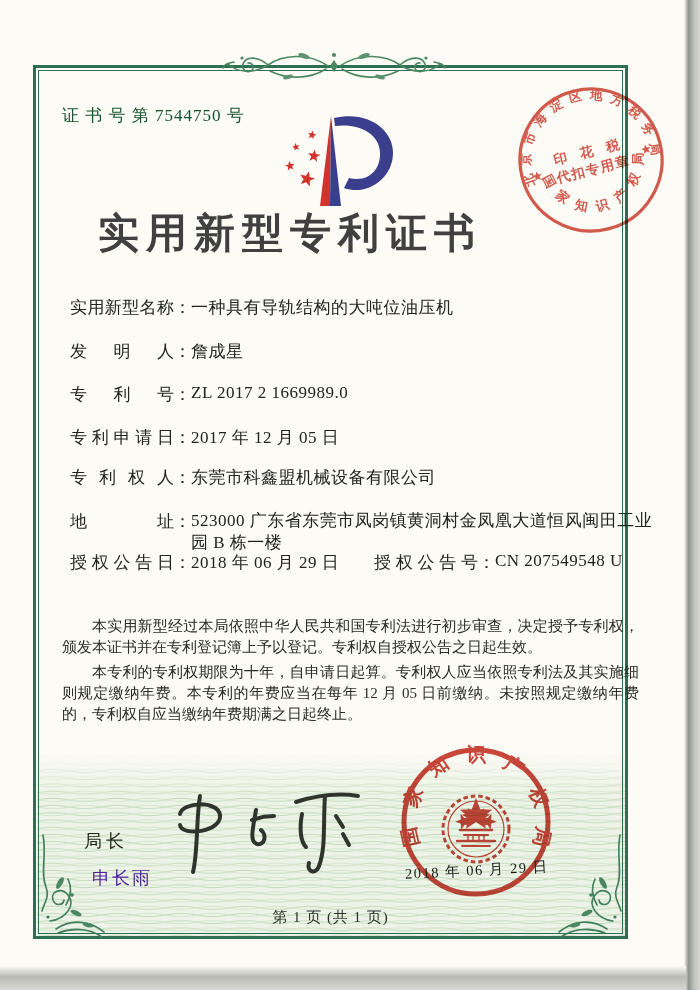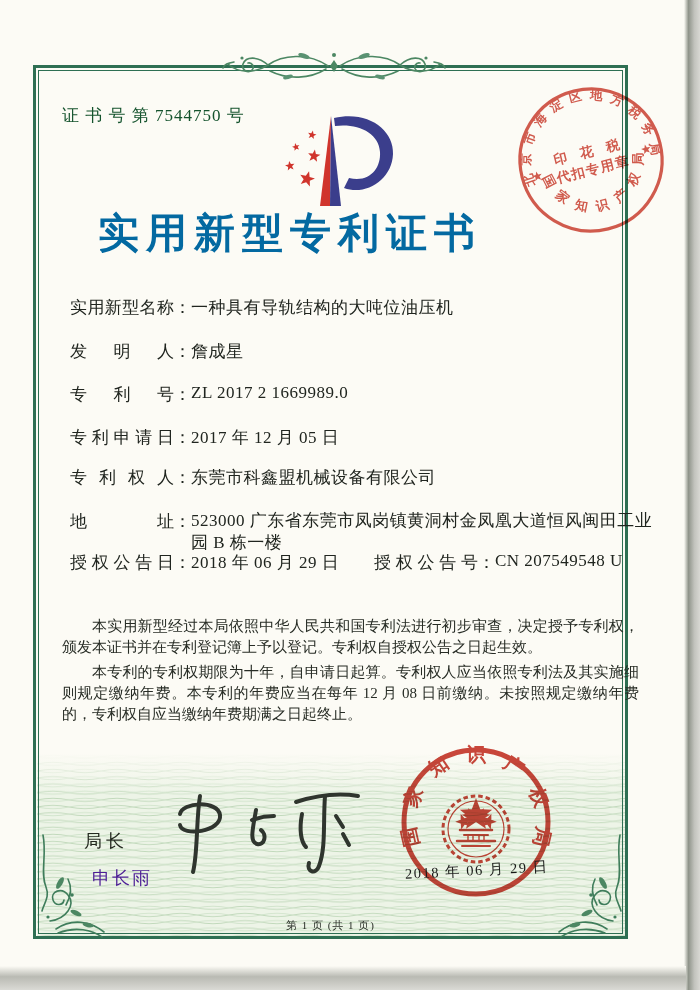--- a/index.html
+++ b/index.html
@@ -18,21 +18,21 @@
     border:3px solid #2e6f53;box-sizing:border-box;}
   .frame-inner{position:absolute;inset:2px;border:1px solid #2e6f53;}
 
   .guilloche{position:absolute;left:37px;top:753px;}
   .guilloche-fade{position:absolute;left:37px;top:753px;width:588px;height:42px;
     background:linear-gradient(180deg,#fcfbf5 0%,rgba(252,251,245,0) 100%);}
 
   .cert-no{position:absolute;left:62px;top:104px;font-size:17px;color:#14532d;letter-spacing:1px;}
   .logo{position:absolute;left:270px;top:106px;}
   .title{position:absolute;left:0;top:206px;width:580px;text-align:center;
-    font-size:41px;font-weight:700;color:#0369a1;letter-spacing:7px;}
+    font-size:41px;font-weight:700;color:#404040;letter-spacing:7px;}
 
   .fields{position:absolute;left:62px;top:0;width:582px;}
   .field{position:absolute;left:8px;font-size:17px;color:#20251f;white-space:nowrap;}
   .flabel{display:inline-block;width:104px;text-align:justify;text-align-last:justify;vertical-align:top;}
   .colon{vertical-align:top;}
   .fvalue{letter-spacing:.5px;vertical-align:top;}
   .f-name{top:296px}.f-inventor{top:340px}.f-patno{top:383px}.f-filing{top:426px}
   .f-patentee{top:466px}.f-address{top:510px}
   .f-grant{top:551px}.f-grantno{top:551px;left:312px}
   .f-address .fvalue{display:inline-block;width:462px;white-space:normal;line-height:22px;}
@@ -42,21 +42,21 @@
   .paras p{margin:0 0 4px 0;text-indent:2em;}
 
   .officer-title{position:absolute;left:84px;top:829px;font-size:18px;color:#23281f;letter-spacing:4px;}
   .officer-name{position:absolute;left:92px;top:866px;font-size:18px;color:#4c1d95;letter-spacing:2px;}
   .signature{position:absolute;left:168px;top:780px;}
 
   .seal{position:absolute;left:394px;top:740px;mix-blend-mode:multiply;}
   .tax-stamp{position:absolute;left:511px;top:80px;mix-blend-mode:multiply;}
 
   .footer{position:absolute;left:33px;top:908px;width:595px;text-align:center;
-    font-size:11px;color:#2a2f28;letter-spacing:1px;margin-top:10px;}
+    font-size:15px;color:#2a2f28;letter-spacing:1px;}
 
   .top-ornament{position:absolute;left:222px;top:40px;}
   .corner-orn-left{position:absolute;left:36px;top:833px;}
   .corner-orn-right{position:absolute;left:549px;top:833px;}
   svg text{font-family:"Liberation Serif","DejaVu Serif",serif;}
 </style>
 </head>
 <body>
 
 <svg width="0" height="0" style="position:absolute">
@@ -162,21 +162,21 @@
   <div class="field f-grant">
     <span class="flabel">授权公告日</span><span class="colon">：</span><span class="fvalue">2018 年 06 月 29 日</span>
   </div>
   <div class="field f-grantno">
     <span class="flabel">授权公告号</span><span class="colon">：</span><span class="fvalue">CN 207549548 U</span>
   </div>
 </div>
 
 <div class="paras">
   <p>本实用新型经过本局依照中华人民共和国专利法进行初步审查，决定授予专利权，颁发本证书并在专利登记簿上予以登记。专利权自授权公告之日起生效。</p>
-  <p>本专利的专利权期限为十年，自申请日起算。专利权人应当依照专利法及其实施细则规定缴纳年费。本专利的年费应当在每年 12 月 08 日前缴纳。未按照规定缴纳年费的，专利权自应当缴纳年费期满之日起终止。</p>
+  <p>本专利的专利权期限为十年，自申请日起算。专利权人应当依照专利法及其实施细则规定缴纳年费。本专利的年费应当在每年 12 月 05 日前缴纳。未按照规定缴纳年费的，专利权自应当缴纳年费期满之日起终止。</p>
 </div>
 
 <div class="officer-title">局长</div>
 <div class="officer-name">申长雨</div>
 
 <svg class="signature" width="205" height="108" viewBox="0 0 205 108">
   <g fill="none" stroke="#2f352e" stroke-width="4" stroke-linecap="round" stroke-linejoin="round">
     <path d="M32 16 C 28 40 30 72 25 92"></path>
     <path d="M12 34 C 14 22 50 20 52 35 C 54 52 14 57 12 45"></path>
     <path d="M88 30 C 85 48 81 62 89 64 C 97 66 99 54 93 50"></path>

